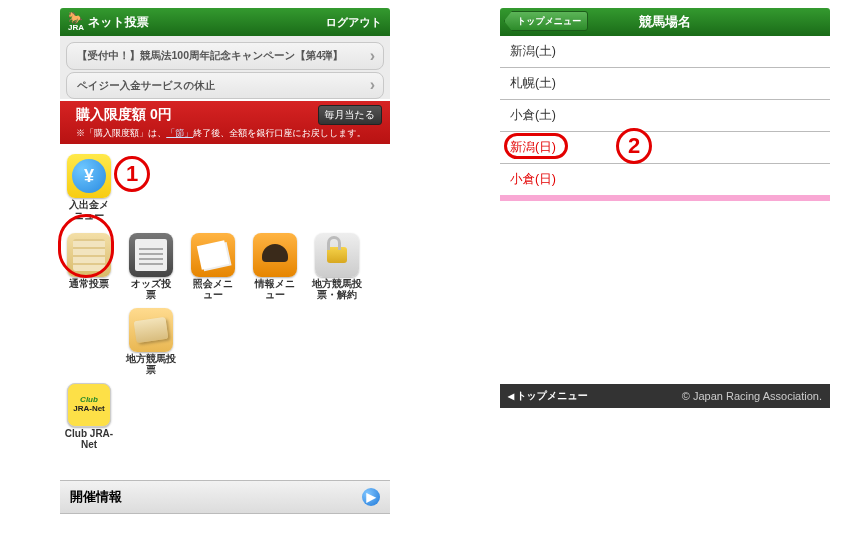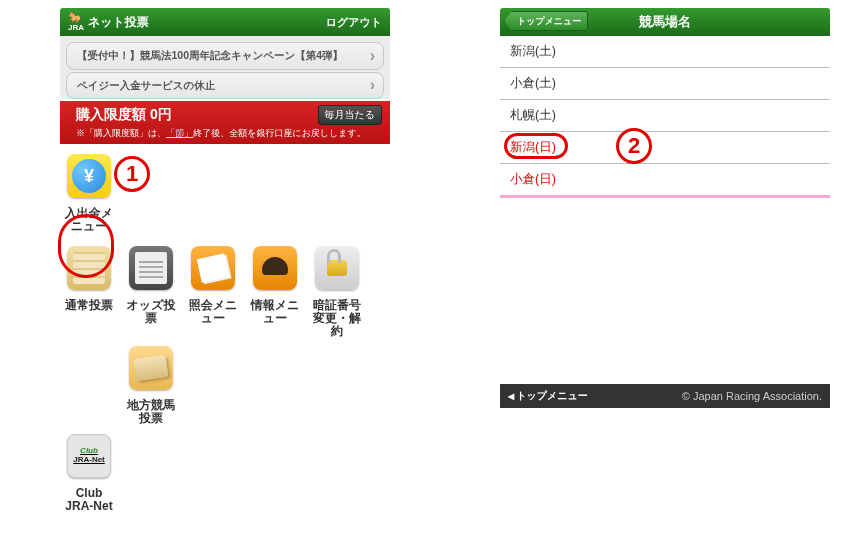--- a/index.html
+++ b/index.html
@@ -28,57 +28,57 @@
   .limit .btn { background: linear-gradient(#555,#333); border: 1px solid #222; border-radius: 3px; font-size: 10px; padding: 2px 6px; color: #fff; }
   .limit .note { font-size: 9px; padding: 2px 0; }
   .limit .note .link { text-decoration: underline; color: #cfe2ff; }
 
   
   .grid { padding: 10px 4px; }
   .row { display: flex; gap: 12px; margin-bottom: 8px; }
   .row.first { margin-bottom: 12px; }
   .icon { display: flex; flex-direction: column; align-items: center; width: 50px; }
   .icon .sq { width: 44px; height: 44px; border-radius: 8px; display: flex; align-items: center; justify-content: center; font-size: 22px; box-shadow: 0 1px 2px rgba(0,0,0,.3); position: relative; overflow: hidden; }
-  .icon .lbl { font-size: 12px; margin-top: 9px; text-align: center; line-height: 1.1; font-weight: bold; color: #333; }
+  .icon .lbl { font-size: 10px; margin-top: 1px; text-align: center; line-height: 1.1; font-weight: bold; color: #333; }
 
   .sq.yellow { background: linear-gradient(#ffe94a,#f7cc12); }
   .sq.yellow .yen-bubble { width: 34px; height: 34px; border-radius: 50%; background: radial-gradient(circle at 30% 30%, #6ec7ff, #2a8ae0); color:#fff; font-weight:bold; display:flex;align-items:center;justify-content:center; font-size:18px;}
   .sq.ticket { background: linear-gradient(#f3dfa8,#d9bb6a); }
   .sq.ticket::before { content:""; position:absolute; inset:6px; background: repeating-linear-gradient(0deg,#f2e4bf 0 6px,#e1c98c 6px 8px); border-radius:3px;}
   .sq.odds { background: linear-gradient(#777,#444); }
   .sq.odds::before { content:""; position:absolute; inset:6px; background:#eee; border-radius:2px;}
   .sq.odds::after { content:""; position:absolute; left:10px; right:10px; top:12px; bottom:12px; background: repeating-linear-gradient(0deg,#aaa 0 2px,#eee 2px 5px);}
   .sq.results { background: linear-gradient(#ffb443,#e68500); }
   .sq.results::before { content:""; position:absolute; width:28px;height:24px;background:#fff;transform:rotate(-12deg);box-shadow:2px 2px 0 #eee;}
   .sq.info { background: linear-gradient(#ffb443,#e68500); }
   .sq.info .helmet { width:26px;height:18px;background:#3a2a1a;border-radius:13px 13px 4px 4px; position:relative; top:-2px;}
   .sq.lock { background: linear-gradient(#eee,#ccc); }
   .sq.lock .body { width:20px;height:16px;background:linear-gradient(#f5d24a,#d8a820);border-radius:3px;position:relative;}
   .sq.lock .shackle { width:14px;height:14px;border:3px solid #bbb;border-bottom:none;border-radius:10px 10px 0 0;position:absolute;top:-11px;left:0;}
   .sq.local { background: linear-gradient(#ffdb8f,#e9b752); }
   .sq.local::before { content:""; position:absolute; width:32px;height:22px;background:linear-gradient(#f3e3b9,#d9bd7e);transform:rotate(-8deg);border-radius:3px;box-shadow:2px 2px 3px rgba(0,0,0,.25);}
-  .sq.club { background:#e5e5e5; border:1px solid #ccc; display:flex;flex-direction:column;font-size:8px;font-weight:bold;line-height:1.1;text-decoration:underline;}
+  .sq.club { background:#fde047; border:1px solid #ccc; display:flex;flex-direction:column;font-size:8px;font-weight:bold;line-height:1.1;}
   .sq.club .c1{color:#2a8a2a;font-style:italic;}
   .sq.club .c2{color:#222;}
 
   
   .circled { position:absolute; border:3px solid #e30000; border-radius:999px; pointer-events:none; }
   .num { position:absolute; width:36px; height:36px; border:3px solid #e30000; border-radius:50%; color:#e30000; font-weight:bold; font-size:22px; display:flex; align-items:center; justify-content:center; background:#fff; }
 
   
   .sect { background: linear-gradient(#f2f2f2,#dcdcdc); border-top:1px solid #bbb; border-bottom:1px solid #bbb; padding:7px 10px; font-size:13px; font-weight:bold; display:flex; justify-content:space-between; align-items:center; margin-top:12px;}
   .sect .go { width:18px;height:18px;border-radius:50%;background:radial-gradient(circle at 30% 30%,#7fc5ff,#1f78d8);display:flex;align-items:center;justify-content:center;color:#fff;font-size:12px;}
 
   
   .hdr2 { background: linear-gradient(#349a2f,#1a6b18); height:28px; display:flex; align-items:center; justify-content:center; color:#fff; font-size:13px; font-weight:bold; border-radius:3px 3px 0 0; position:relative;}
   .hdr2 .back { position:absolute; left:4px; top:3px; height:20px; background: linear-gradient(#5cb558,#2d8b2a); border:1px solid #1c5c1a; border-radius:3px; font-size:9px; color:#fff; padding:0 6px 0 12px; display:flex; align-items:center; clip-path: polygon(8px 0, 100% 0, 100% 100%, 8px 100%, 0 50%);}
   .tracklist { }
   .track { border-bottom:1px solid #bbb; padding:7px 10px; font-size:12.5px; font-weight:normal; color:#333; }
   .track.hi { color:#e30000; }
-  .track.last { border-bottom:3px solid #f9a8d4; }
+  .track.last { border-bottom:6px solid #f9a8d4; }
 
   .footer { position:absolute; bottom:0; left:0; right:0; background:#333; color:#fff; height:24px; display:flex; align-items:center; justify-content:space-between; padding:0 8px; font-size:10px;}
   .footer .tm { font-weight:bold;}
   .footer .tm::before { content:"◀ "; font-size:8px;}
   .footer .copy { font-size:11px; color:#ccc;}
 </style>
 </head>
 <body>
 
 <div class="phone left">
@@ -133,21 +133,21 @@
             <div class="helmet"></div>
           </div>
         <div class="lbl">情報メニュー</div>
       </div>
       <div class="icon">
         <div class="sq lock">
             <div class="body">
               <div class="shackle"></div>
             </div>
           </div>
-        <div class="lbl">暗証番号変更・解約</div>
+        <div class="lbl">地方競馬投票・解約</div>
       </div>
     </div>
     <div class="row">
       <div class="icon" style="width:50px;visibility:hidden"></div>
       <div class="icon">
         <div class="sq local"></div>
         <div class="lbl">地方競馬投票</div>
       </div>
     </div>
     <div class="row">
@@ -174,22 +174,22 @@
 
 <div class="phone right" style="height:400px;">
   <div class="hdr2">
     <div class="back">
         <span>トップメニュー</span>
       </div>
     <span>競馬場名</span>
   </div>
   <div class="tracklist" style="position:relative;">
     <div class="track">新潟(土)</div>
+    <div class="track">札幌(土)</div>
     <div class="track">小倉(土)</div>
-    <div class="track">札幌(土)</div>
     <div class="track hi">新潟(日)</div>
     <div class="track hi last">小倉(日)</div>
 
     <div class="circled" style="left:4px; top:97px; width:64px; height:26px;"></div>
     <div class="num" style="left:116px; top:92px;">
         <span>2</span>
       </div>
   </div>
 
   <div class="footer">

